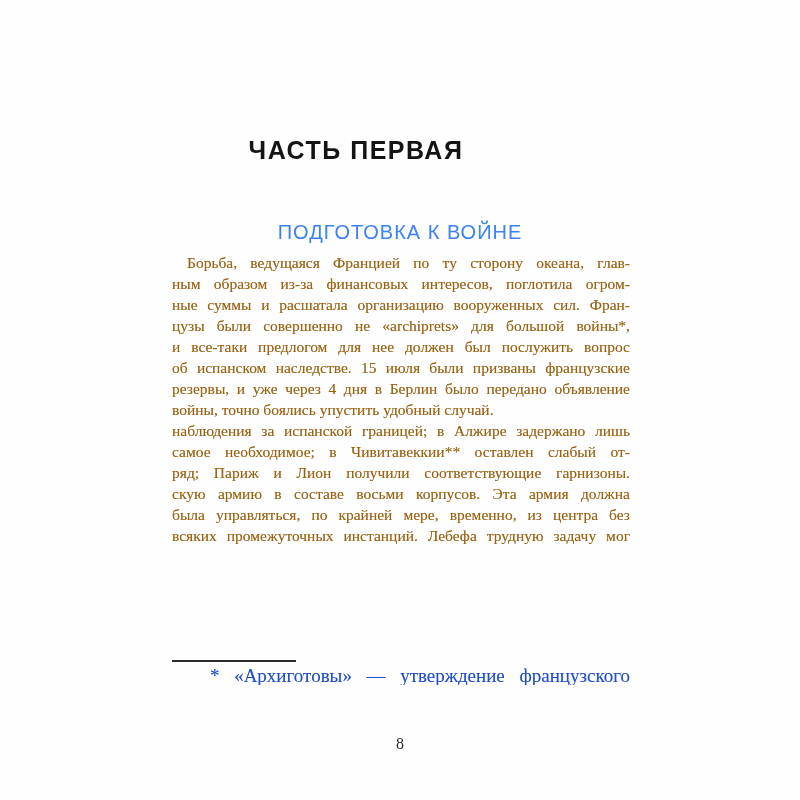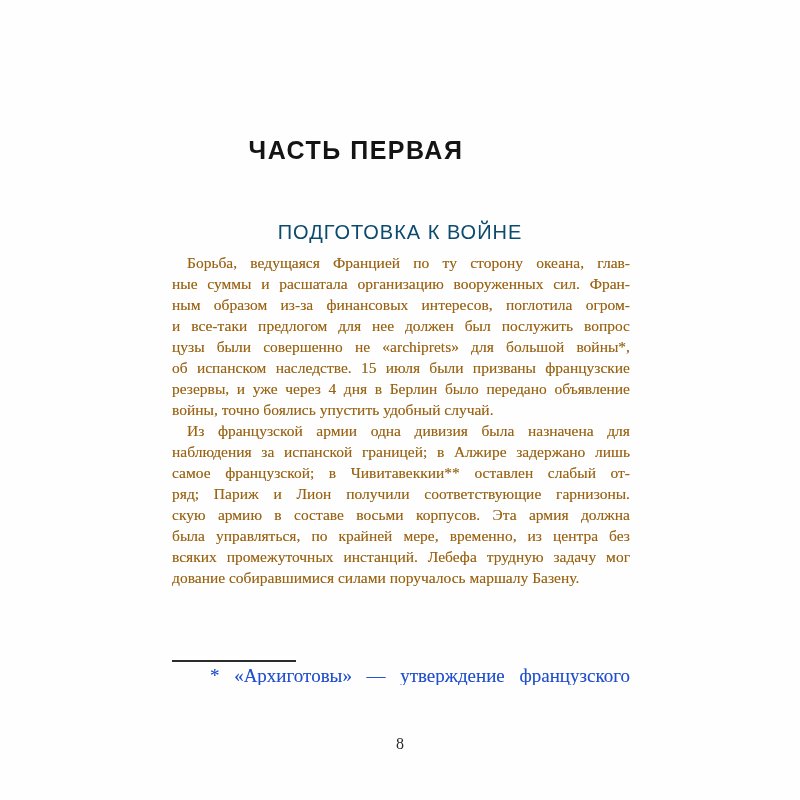--- a/index.html
+++ b/index.html
@@ -31,21 +31,21 @@
   .chapter-title {
     position: absolute;
     top: 221px;
     left: 0;
     width: 800px;
     text-align: center;
     font-family: "Liberation Sans", sans-serif;
     font-weight: 400;
     font-size: 20px;
     letter-spacing: 1px;
-    color: #0c4a6e;
+    color: #3b82f6;
   }
   .body-text {
     position: absolute;
     top: 252px;
     left: 172px;
     width: 458px;
     font-size: 15.5px;
     color: #a16207;
     text-shadow: 0 0 0.5px rgba(40,40,40,0.35);
   }
@@ -108,37 +108,35 @@
 
 <div class="page">
 
   <div class="part-title">ЧАСТЬ ПЕРВАЯ</div>
 
   <div class="chapter-title">ПОДГОТОВКА К ВОЙНЕ</div>
 
   <div class="body-text">
     <div>
       <div class="line indent">Борьба, ведущаяся Францией по ту сторону океана, глав-</div>
+      <div class="line">ным образом из-за финансовых интересов, поглотила огром-</div>
       <div class="line">ные суммы и расшатала организацию вооруженных сил. Фран-</div>
-      <div class="line">ным образом из-за финансовых интересов, поглотила огром-</div>
+      <div class="line">цузы были совершенно не «archiprets» для большой войны*,</div>
       <div class="line">и все-таки предлогом для нее должен был послужить вопрос</div>
-      <div class="line">цузы были совершенно не «archiprets» для большой войны*,</div>
       <div class="line">об испанском наследстве. 15 июля были призваны французские</div>
       <div class="line">резервы, и уже через 4 дня в Берлин было передано объявление</div>
       <div class="line plain">войны, точно боялись упустить удобный случай.</div>
     </div>
     <div>
-      <div class="line indent">Из французской армии одна дивизия была назначена для</div>
       <div class="line">наблюдения за испанской границей; в Алжире задержано лишь</div>
-      <div class="line">самое французской; в Чивитавеккии** оставлен слабый от-</div>
+      <div class="line">самое необходимое; в Чивитавеккии** оставлен слабый от-</div>
       <div class="line">ряд; Париж и Лион получили соответствующие гарнизоны.</div>
       <div class="line">скую армию в составе восьми корпусов. Эта армия должна</div>
       <div class="line">была управляться, по крайней мере, временно, из центра без</div>
       <div class="line">всяких промежуточных инстанций. Лебефа трудную задачу мог</div>
-      <div class="line plain">дование собиравшимися силами поручалось маршалу Базену.</div>
     </div>
   </div>
 
   <div class="footnote-rule"></div>
 
   <div class="footnotes">
     <div class="fline indent">* «Архиготовы» — утверждение французского военного министра</div>
   </div>
 
   <div class="page-number">8</div>

